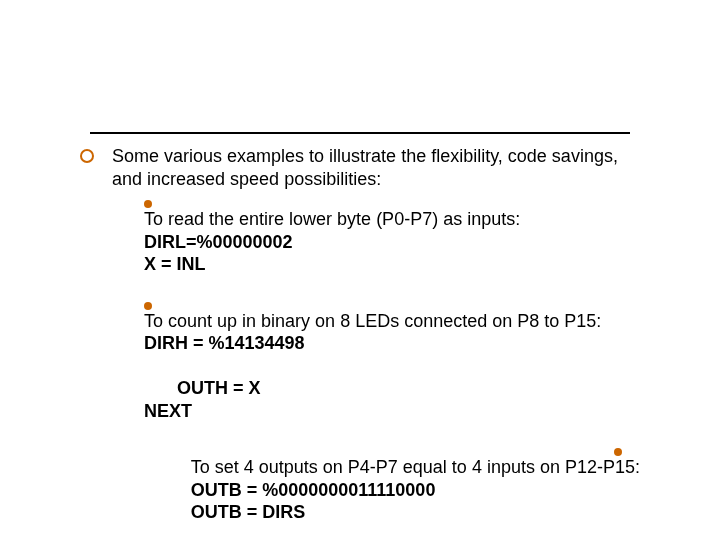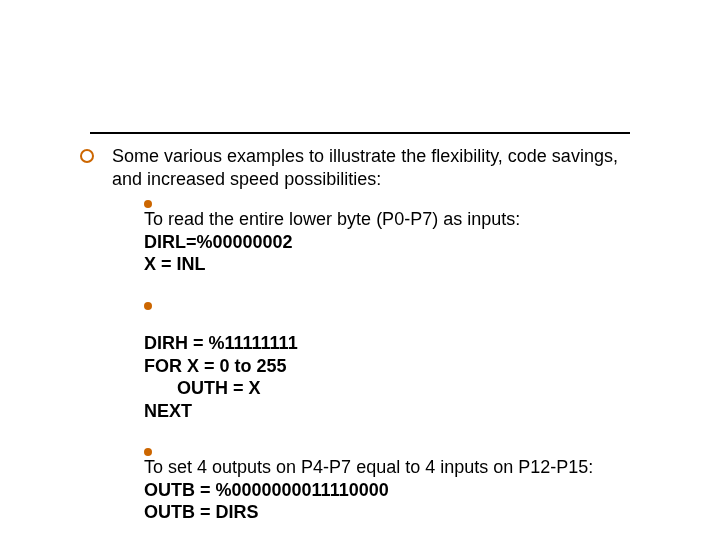--- a/index.html
+++ b/index.html
@@ -55,20 +55,21 @@
   }
   .sub-item {
     display: flex;
     align-items: flex-start;
     margin-left: 32px;
     margin-bottom: 18px;
     flex-direction: column;
   }
   .sub-item:last-child {
     margin-bottom: 8px;
+    align-items: flex-end;
   }
   .bullet-sub {
     flex: 0 0 auto;
     width: 8px;
     height: 8px;
     background: #cc6600;
     border-radius: 50%;
     margin-top: 8px;
     margin-right: 18px;
   }
@@ -102,23 +103,23 @@
             <div class="sub-text">
               <span>To read the entire lower byte (P0-P7) as inputs:</span><br>
               <span class="code-line">DIRL=%00000002</span><br>
               <span class="code-line">X = INL</span>
             </div>
           </div>
 
           <div class="sub-item">
             <div class="bullet-sub"></div>
             <div class="sub-text">
+              <span>To count up in binary on 8 LEDs connected on P8 to P15:</span><br>
+              <span class="code-line">DIRH = %14134498</span><br>
               <br>
-              <span class="code-line">DIRH = %11111111</span><br>
-              <span class="code-line">FOR X = 0 to 255</span><br>
               <span class="code-line"><span class="indent"></span><span>   OUTH = X</span></span><br>
               <span class="code-line">NEXT</span>
             </div>
           </div>
 
           <div class="sub-item">
             <div class="bullet-sub"></div>
             <div class="sub-text">
               <span>To set 4 outputs on P4-P7 equal to 4 inputs on P12-P15:</span><br>
               <span class="code-line">OUTB = %0000000011110000</span><br>

